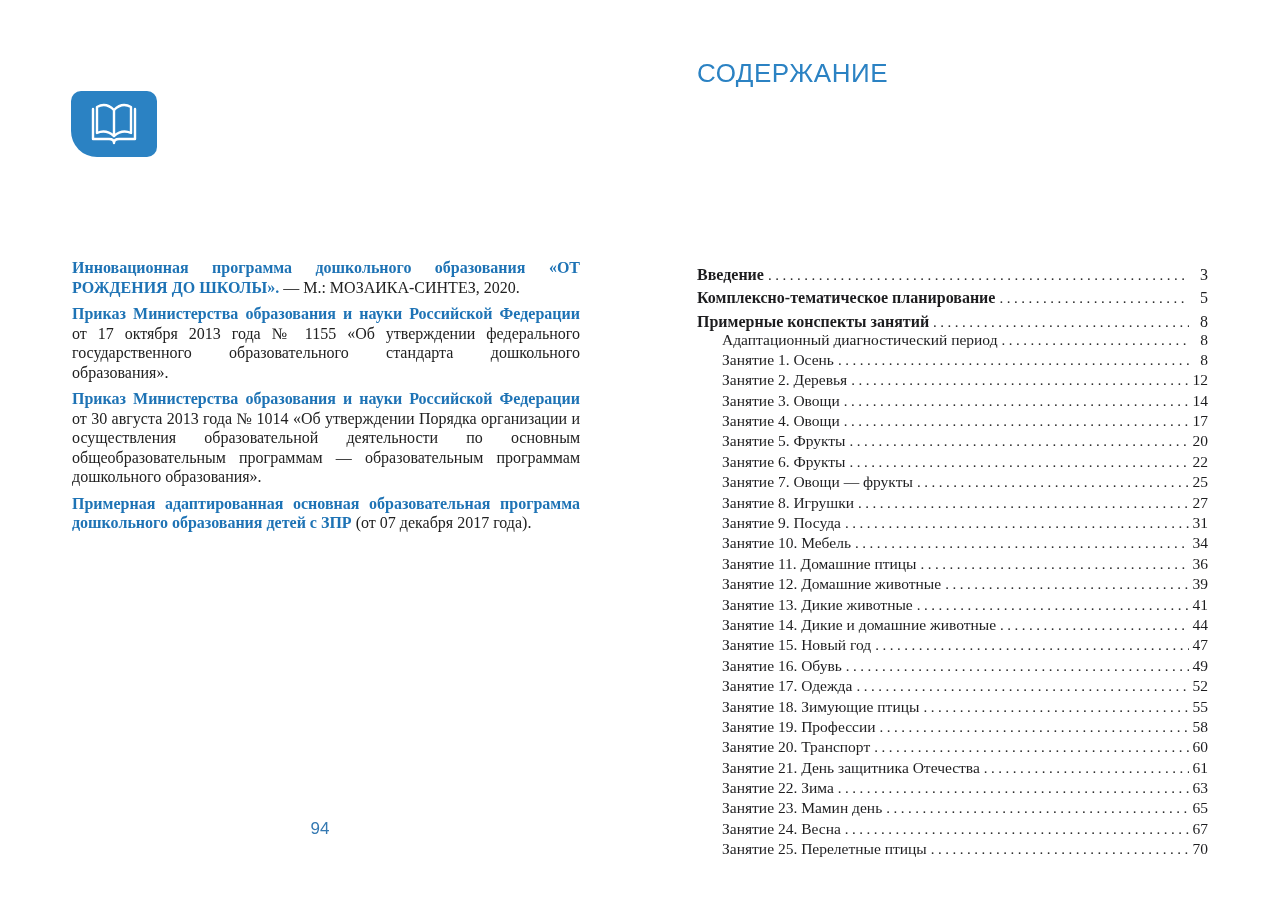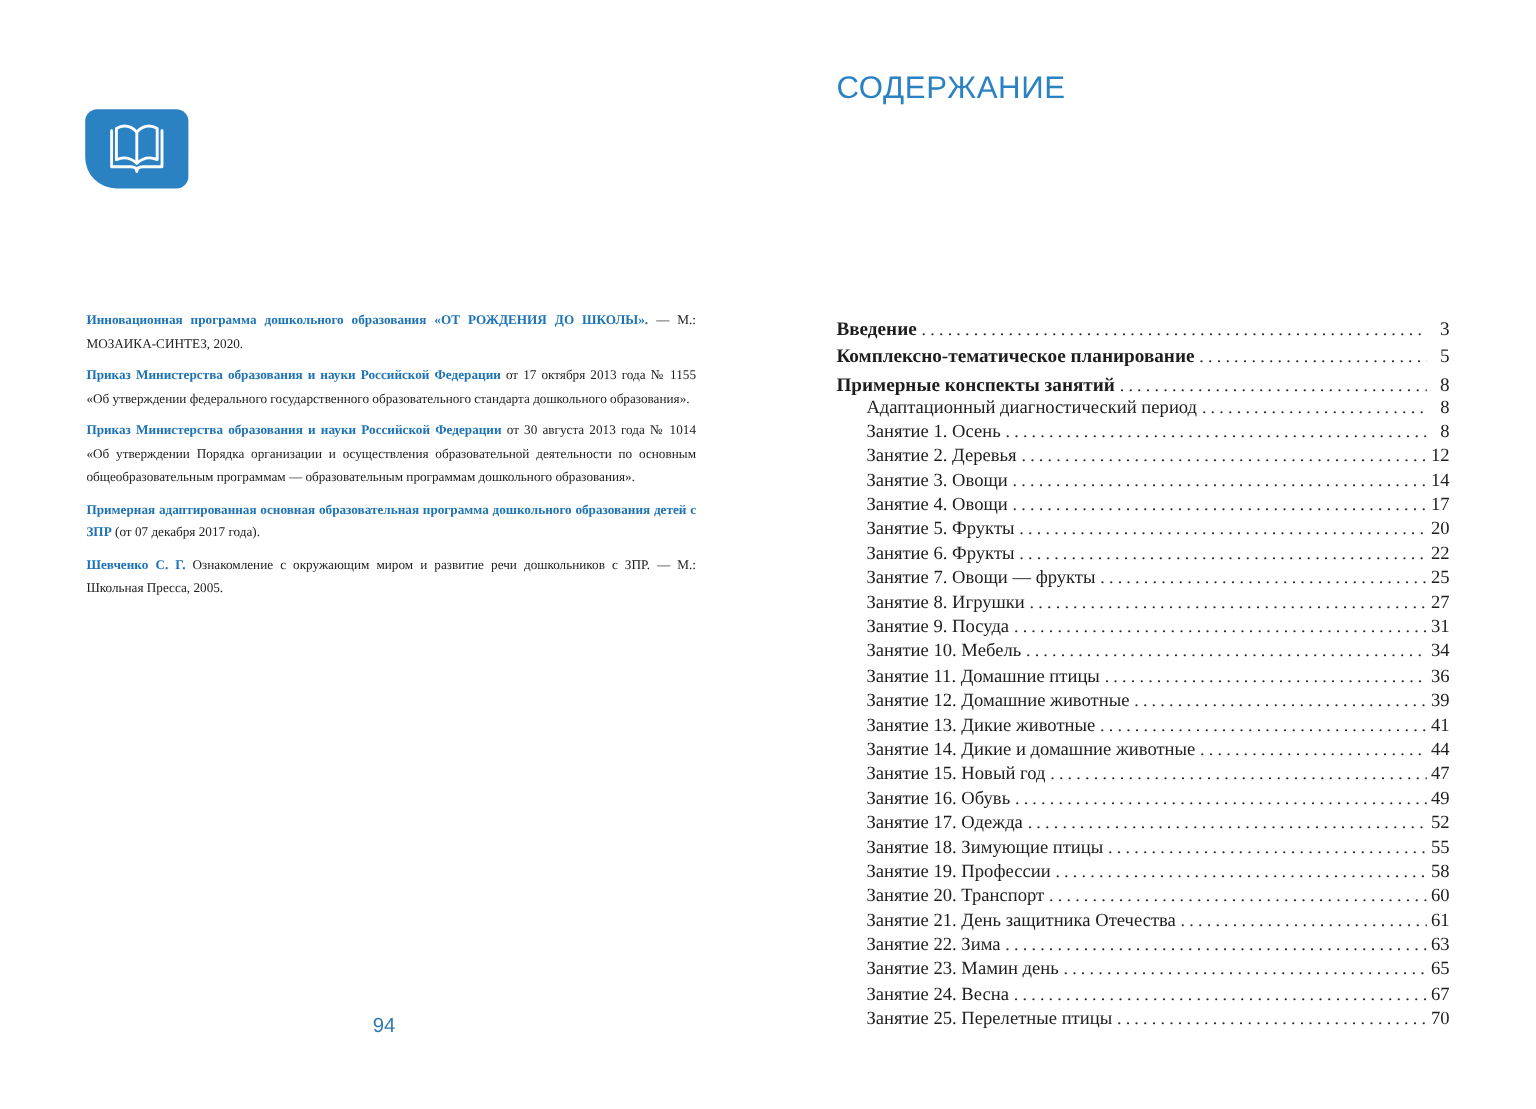--- a/index.html
+++ b/index.html
@@ -42,34 +42,34 @@
   .book-badge svg { display: block; }
 
   .refs {
     position: absolute;
     left: 72px;
     top: 258px;
     width: 508px;
   }
   .ref {
     margin: 0 0 7px 0;
-    font-size: 11px;
+    font-size: 16px;
     line-height: 19.5px;
     text-align: justify;
     color: #212121;
   }
   .ref-lead {
     color: var(--link, #1e73b5);
     font-weight: bold;
   }
 
   .pagenum {
     position: absolute;
     left: 298px;
-    top: 845px;
+    top: 819px;
     width: 44px;
     text-align: center;
     font-family: "Liberation Sans", sans-serif;
     font-size: 17px;
     color: #3579b2;
   }
 
   .toc {
     position: absolute;
     left: 697px;
@@ -138,21 +138,20 @@
       <path d="M9 5 Q18 0 26 8 Q34 0 43 5 L43 31 Q34 27 26 34 Q18 27 9 31 Z"></path>
       <path d="M26 8 L26 34"></path>
     </svg>
   </div>
 
   <div class="refs">
       <p class="ref"><span class="ref-lead">Инновационная программа дошкольного образования «ОТ РОЖДЕНИЯ ДО ШКОЛЫ».</span><span> — М.: МОЗАИКА-СИНТЕЗ, 2020.</span></p>
       <p class="ref"><span class="ref-lead">Приказ Министерства образования и науки Российской Федерации</span><span> от 17 октября 2013 года № 1155 «Об утверждении федерального государственного образовательного стандарта дошкольного образования».</span></p>
       <p class="ref"><span class="ref-lead">Приказ Министерства образования и науки Российской Федерации</span><span> от 30 августа 2013 года № 1014 «Об утверждении Порядка организации и осуществления образовательной деятельности по основным общеобразовательным программам — образовательным программам дошкольного образования».</span></p>
       <p class="ref"><span class="ref-lead">Примерная адаптированная основная образовательная программа дошкольного образования детей с ЗПР</span><span> (от 07 декабря 2017 года).</span></p>
-      <p class="ref"><span class="ref-lead">Шевченко С. Г.</span><span> Ознакомление с окружающим миром и развитие речи дошкольников с ЗПР. — М.: Школьная Пресса, 2005.</span></p>
     </div>
 
   <div class="pagenum">94</div>
 
   <div class="page-title right-title">СОДЕРЖАНИЕ</div>
 
   <div class="toc">
       <div class="toc-row bold">
         <span class="toc-label">Введение</span>
         <span class="leader">........................................................................................................................................................................................................</span>

